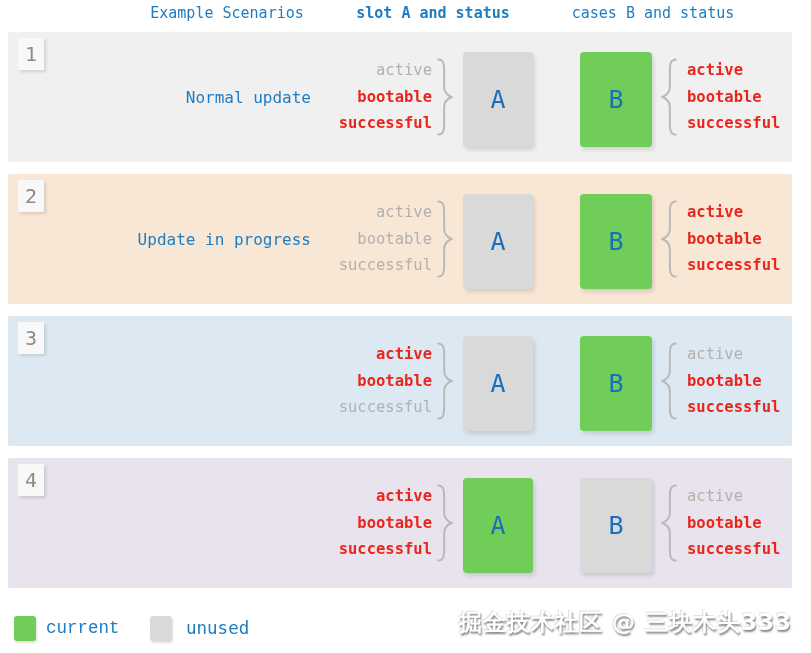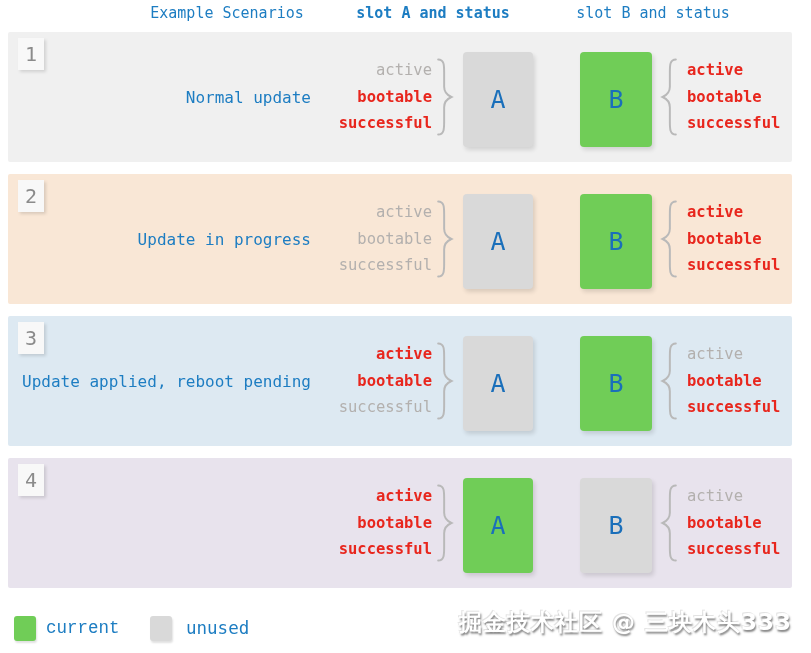--- a/index.html
+++ b/index.html
@@ -81,21 +81,21 @@
   <defs>
     <g id="brace-shape">
       <path d="M21 4 C14 4 14 11 14 19 L14 36 C14 43 10 46 5.5 48 C10 50 14 53 14 60 L14 77 C14 85 14 92 21 92" fill="none" stroke="#b9b9b9" stroke-width="2.3" stroke-linecap="round"></path>
     </g>
   </defs>
 </svg>
 
 <div class="header">
   <span class="header-label hdr-1">Example Scenarios</span>
   <span class="header-label hdr-2">slot A and status</span>
-  <span class="header-label hdr-3">slot B and status</span>
+  <span class="header-label hdr-3">cases B and status</span>
 </div>
 
 <div class="row row-0" style="background: rgb(240, 240, 240);">
   <div class="badge">1</div>
   <div class="scenario">Normal update</div>
   <div class="status status-a">
     <div class="st off">active</div>
     <div class="st on">bootable</div>
     <div class="st on">successful</div>
   </div>
@@ -140,21 +140,20 @@
       </svg></div>
   <div class="status status-b">
     <div class="st on">active</div>
     <div class="st on">bootable</div>
     <div class="st on">successful</div>
   </div>
 </div>
 
 <div class="row row-2" style="background: rgb(221, 233, 242);">
   <div class="badge">3</div>
-  <div class="scenario">Update applied, reboot pending</div>
   <div class="status status-a">
     <div class="st on">active</div>
     <div class="st on">bootable</div>
     <div class="st off">successful</div>
   </div>
   <div class="brace brace-a"><svg width="24" height="82" viewBox="0 0 26 96">
         <use href="#brace-shape"></use>
       </svg></div>
   <div class="slot slot-a unused">
       <span>A</span>

